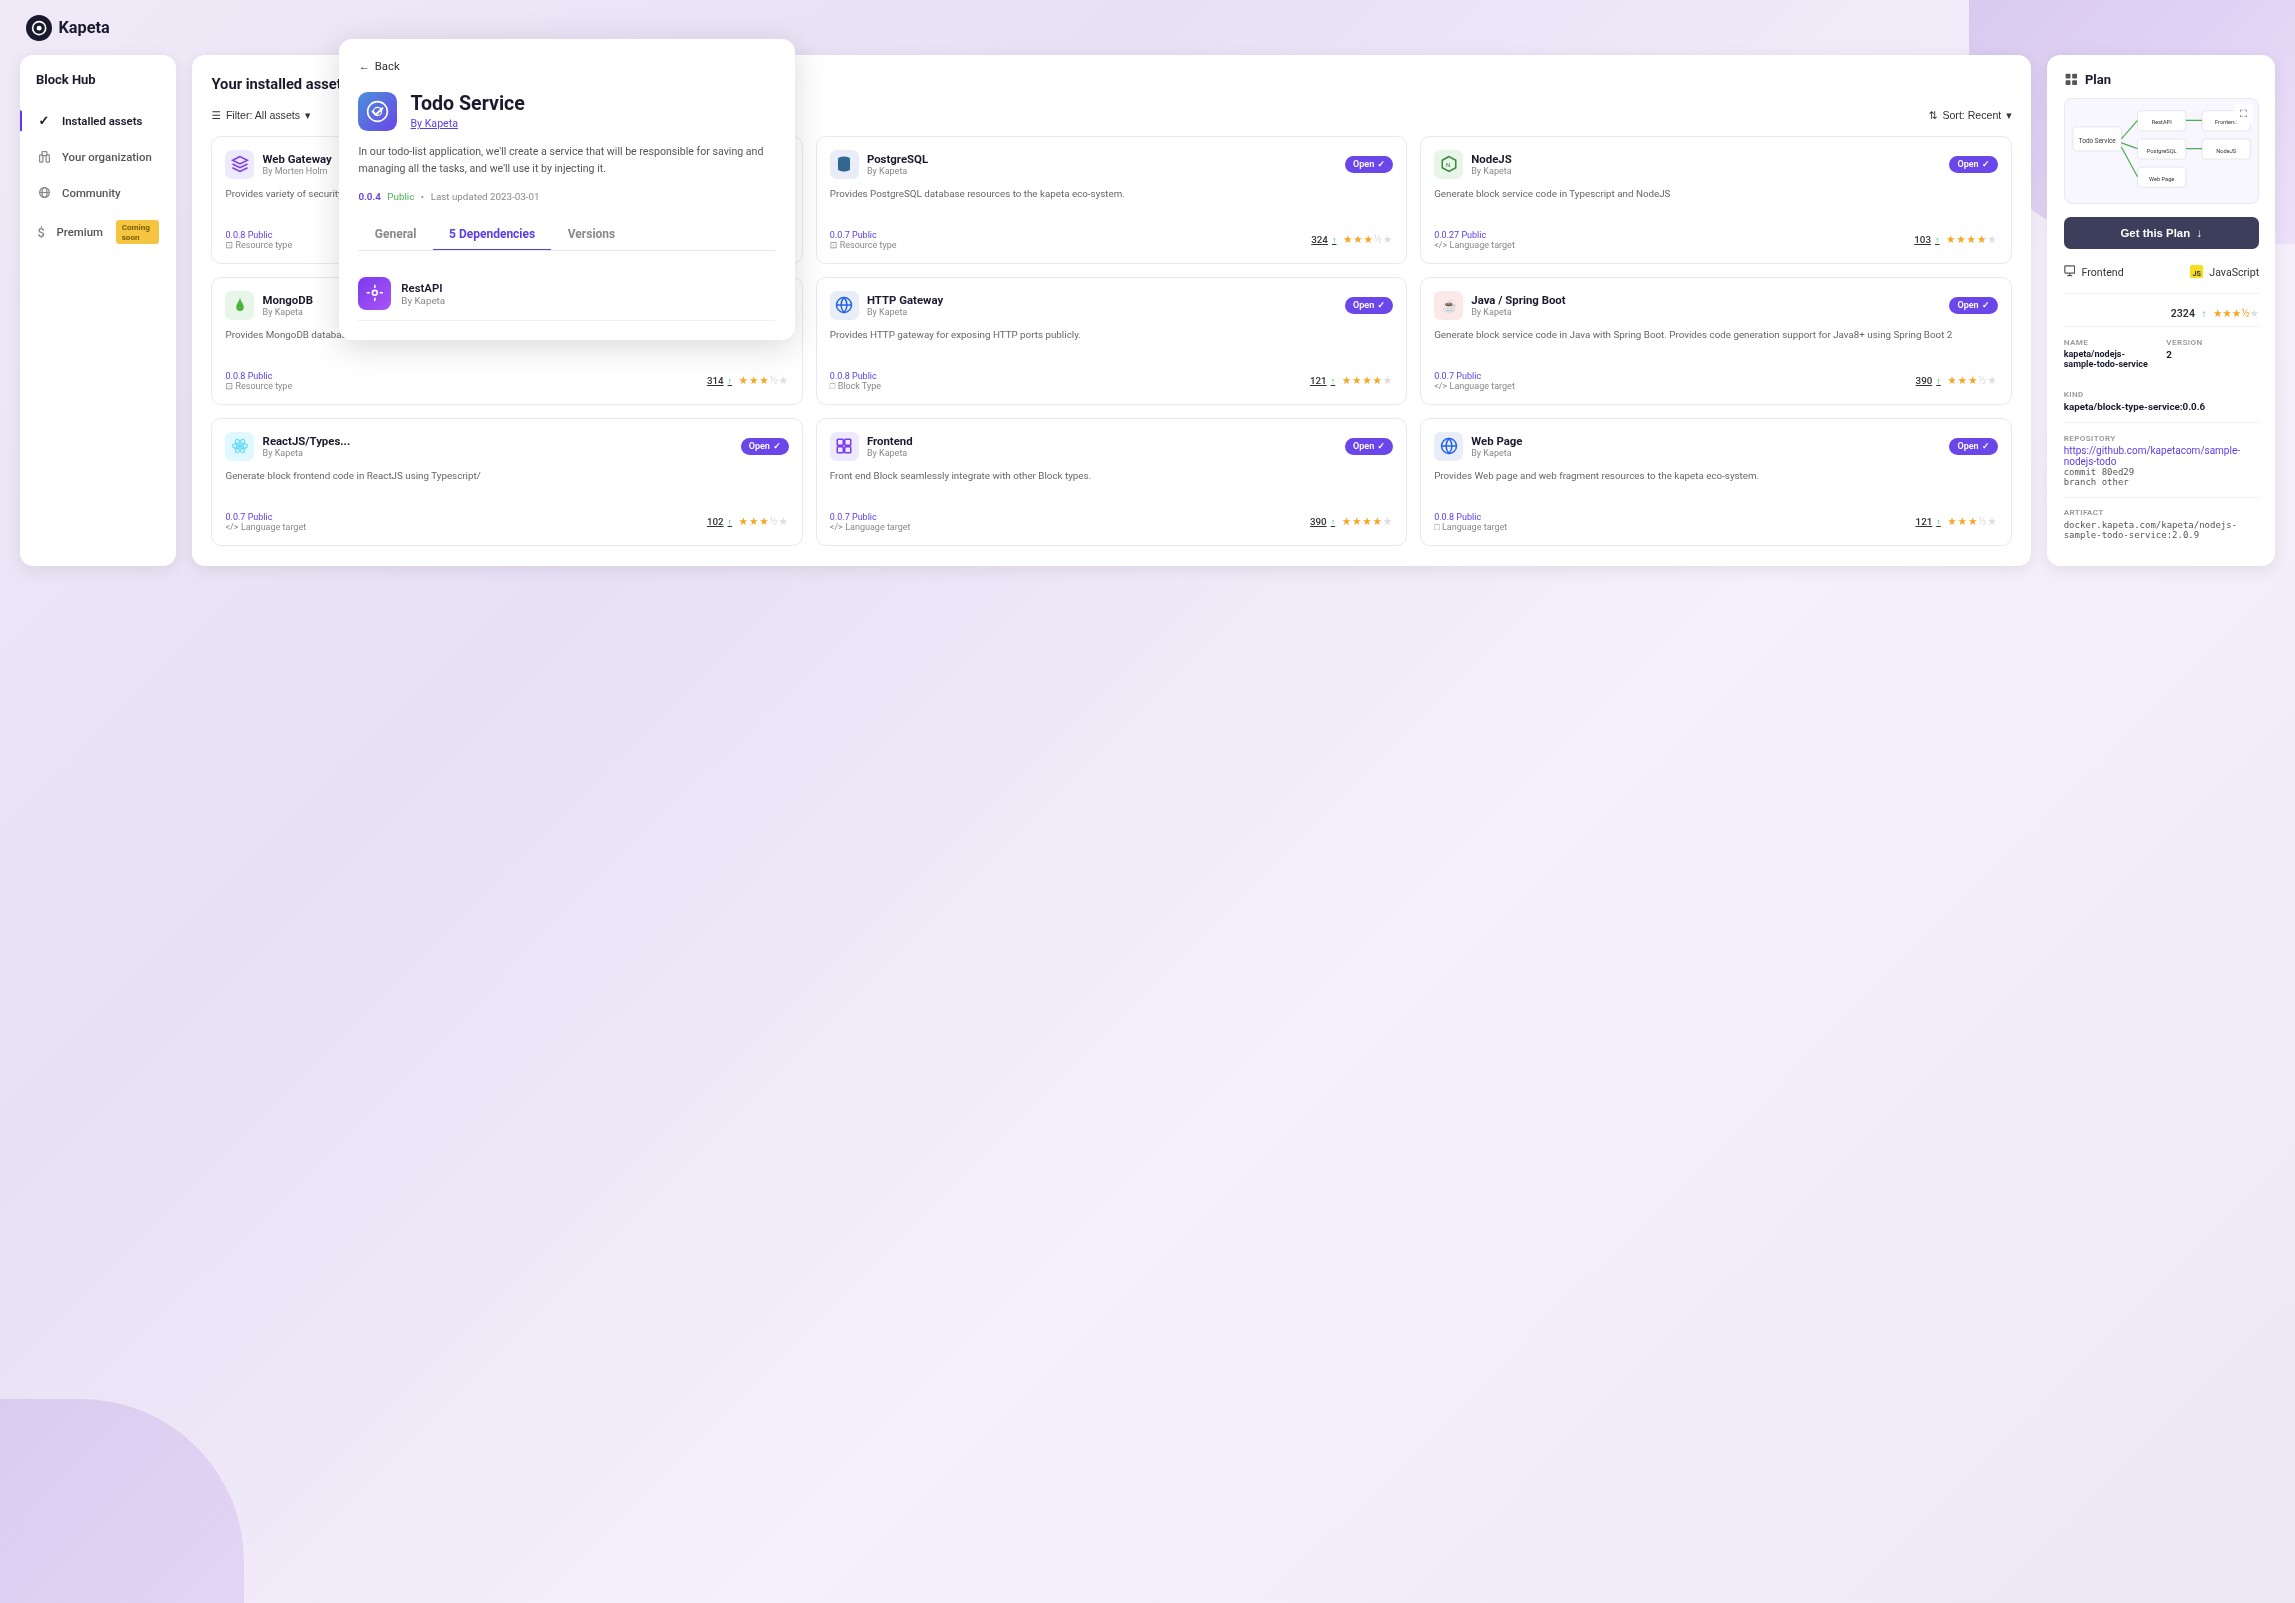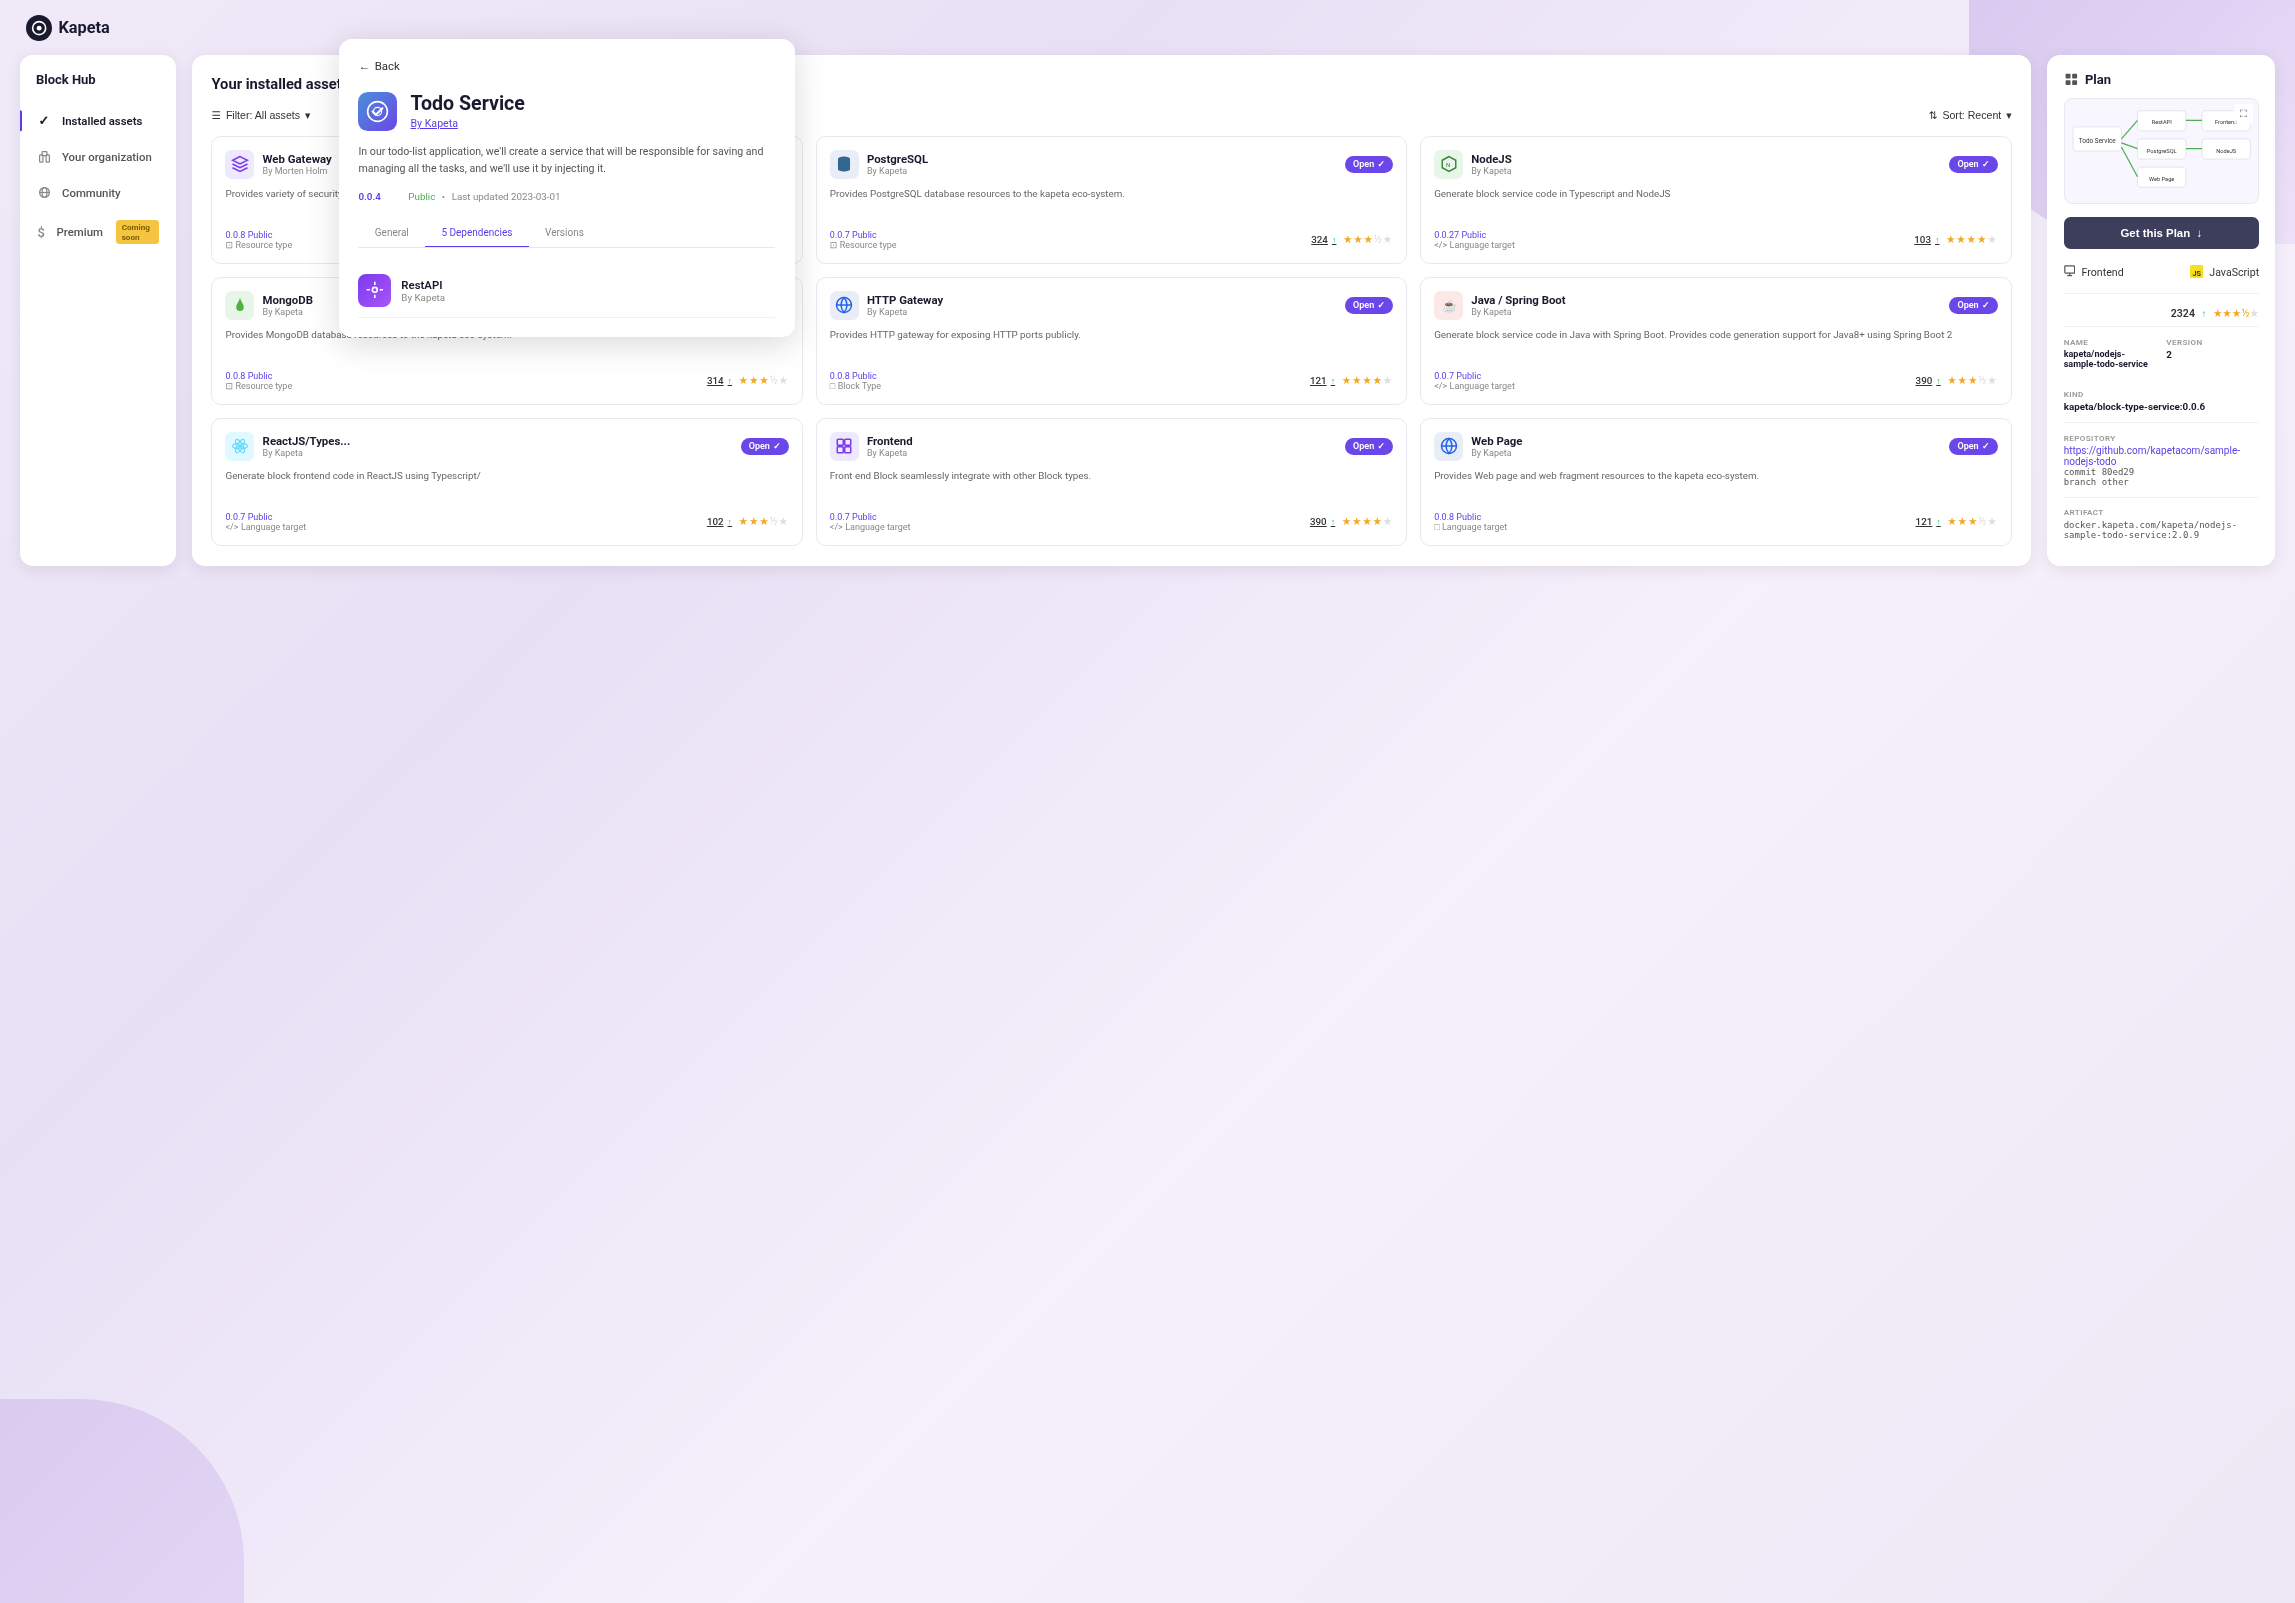--- a/index.html
+++ b/index.html
@@ -356,35 +356,34 @@
       align-items: center;
       gap: 6.5px;
     }
     .detail-meta .version-link {
       color: #5b3de8;
       font-weight: 600;
       text-decoration: none;
     }
     .detail-meta .public-badge {
       color: #4caf50;
-      margin-left: 21px;
     }
     .detail-tabs {
       display: flex;
       gap: 0;
       border-bottom: 0.8px solid #e8e8f0;
       margin-bottom: 16.3px;
     }
     .detail-tab {
       padding: 8.1px 16.3px;
-      font-size: 10px;
+      font-size: 12px;
       color: #888;
       cursor: pointer;
       border-bottom: 1.6px solid transparent;
-      font-weight: 400;
+      font-weight: 700;
     }
     .detail-tab.active {
       color: #5b3de8;
       border-bottom-color: #5b3de8;
     }
     .dependency-item {
       display: flex;
       align-items: center;
       gap: 9.8px;
       padding: 9.8px 0;

